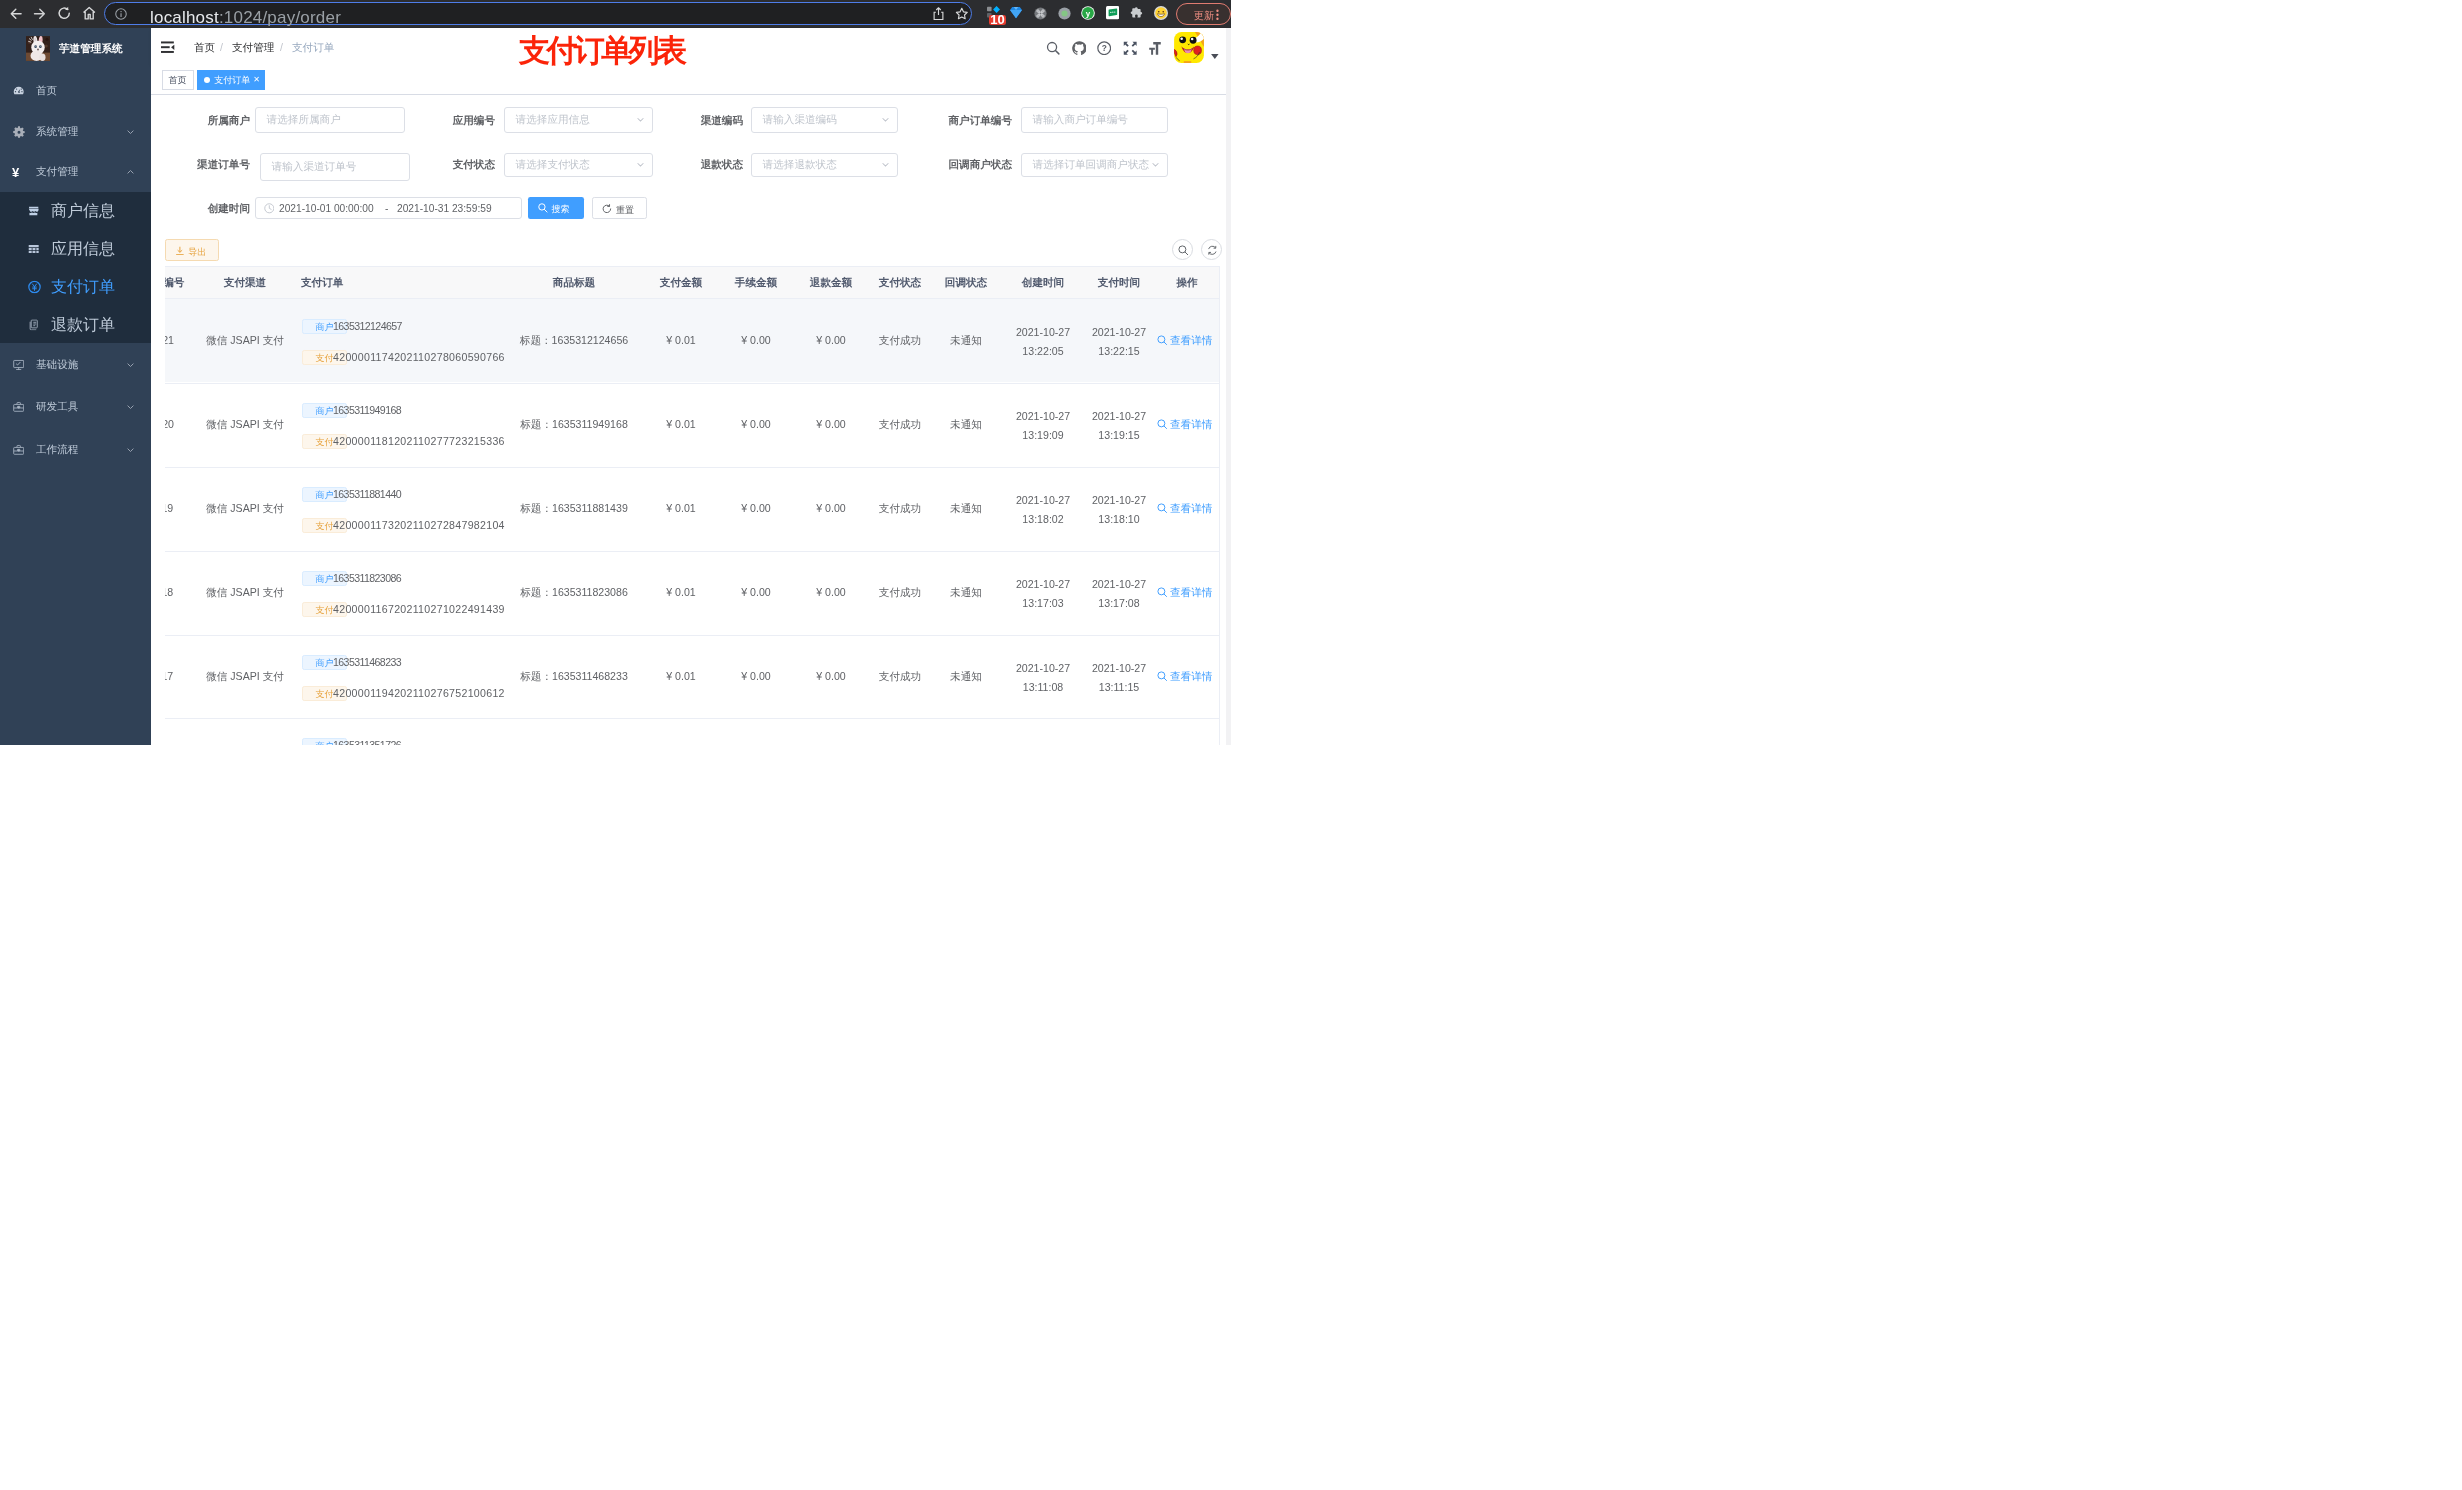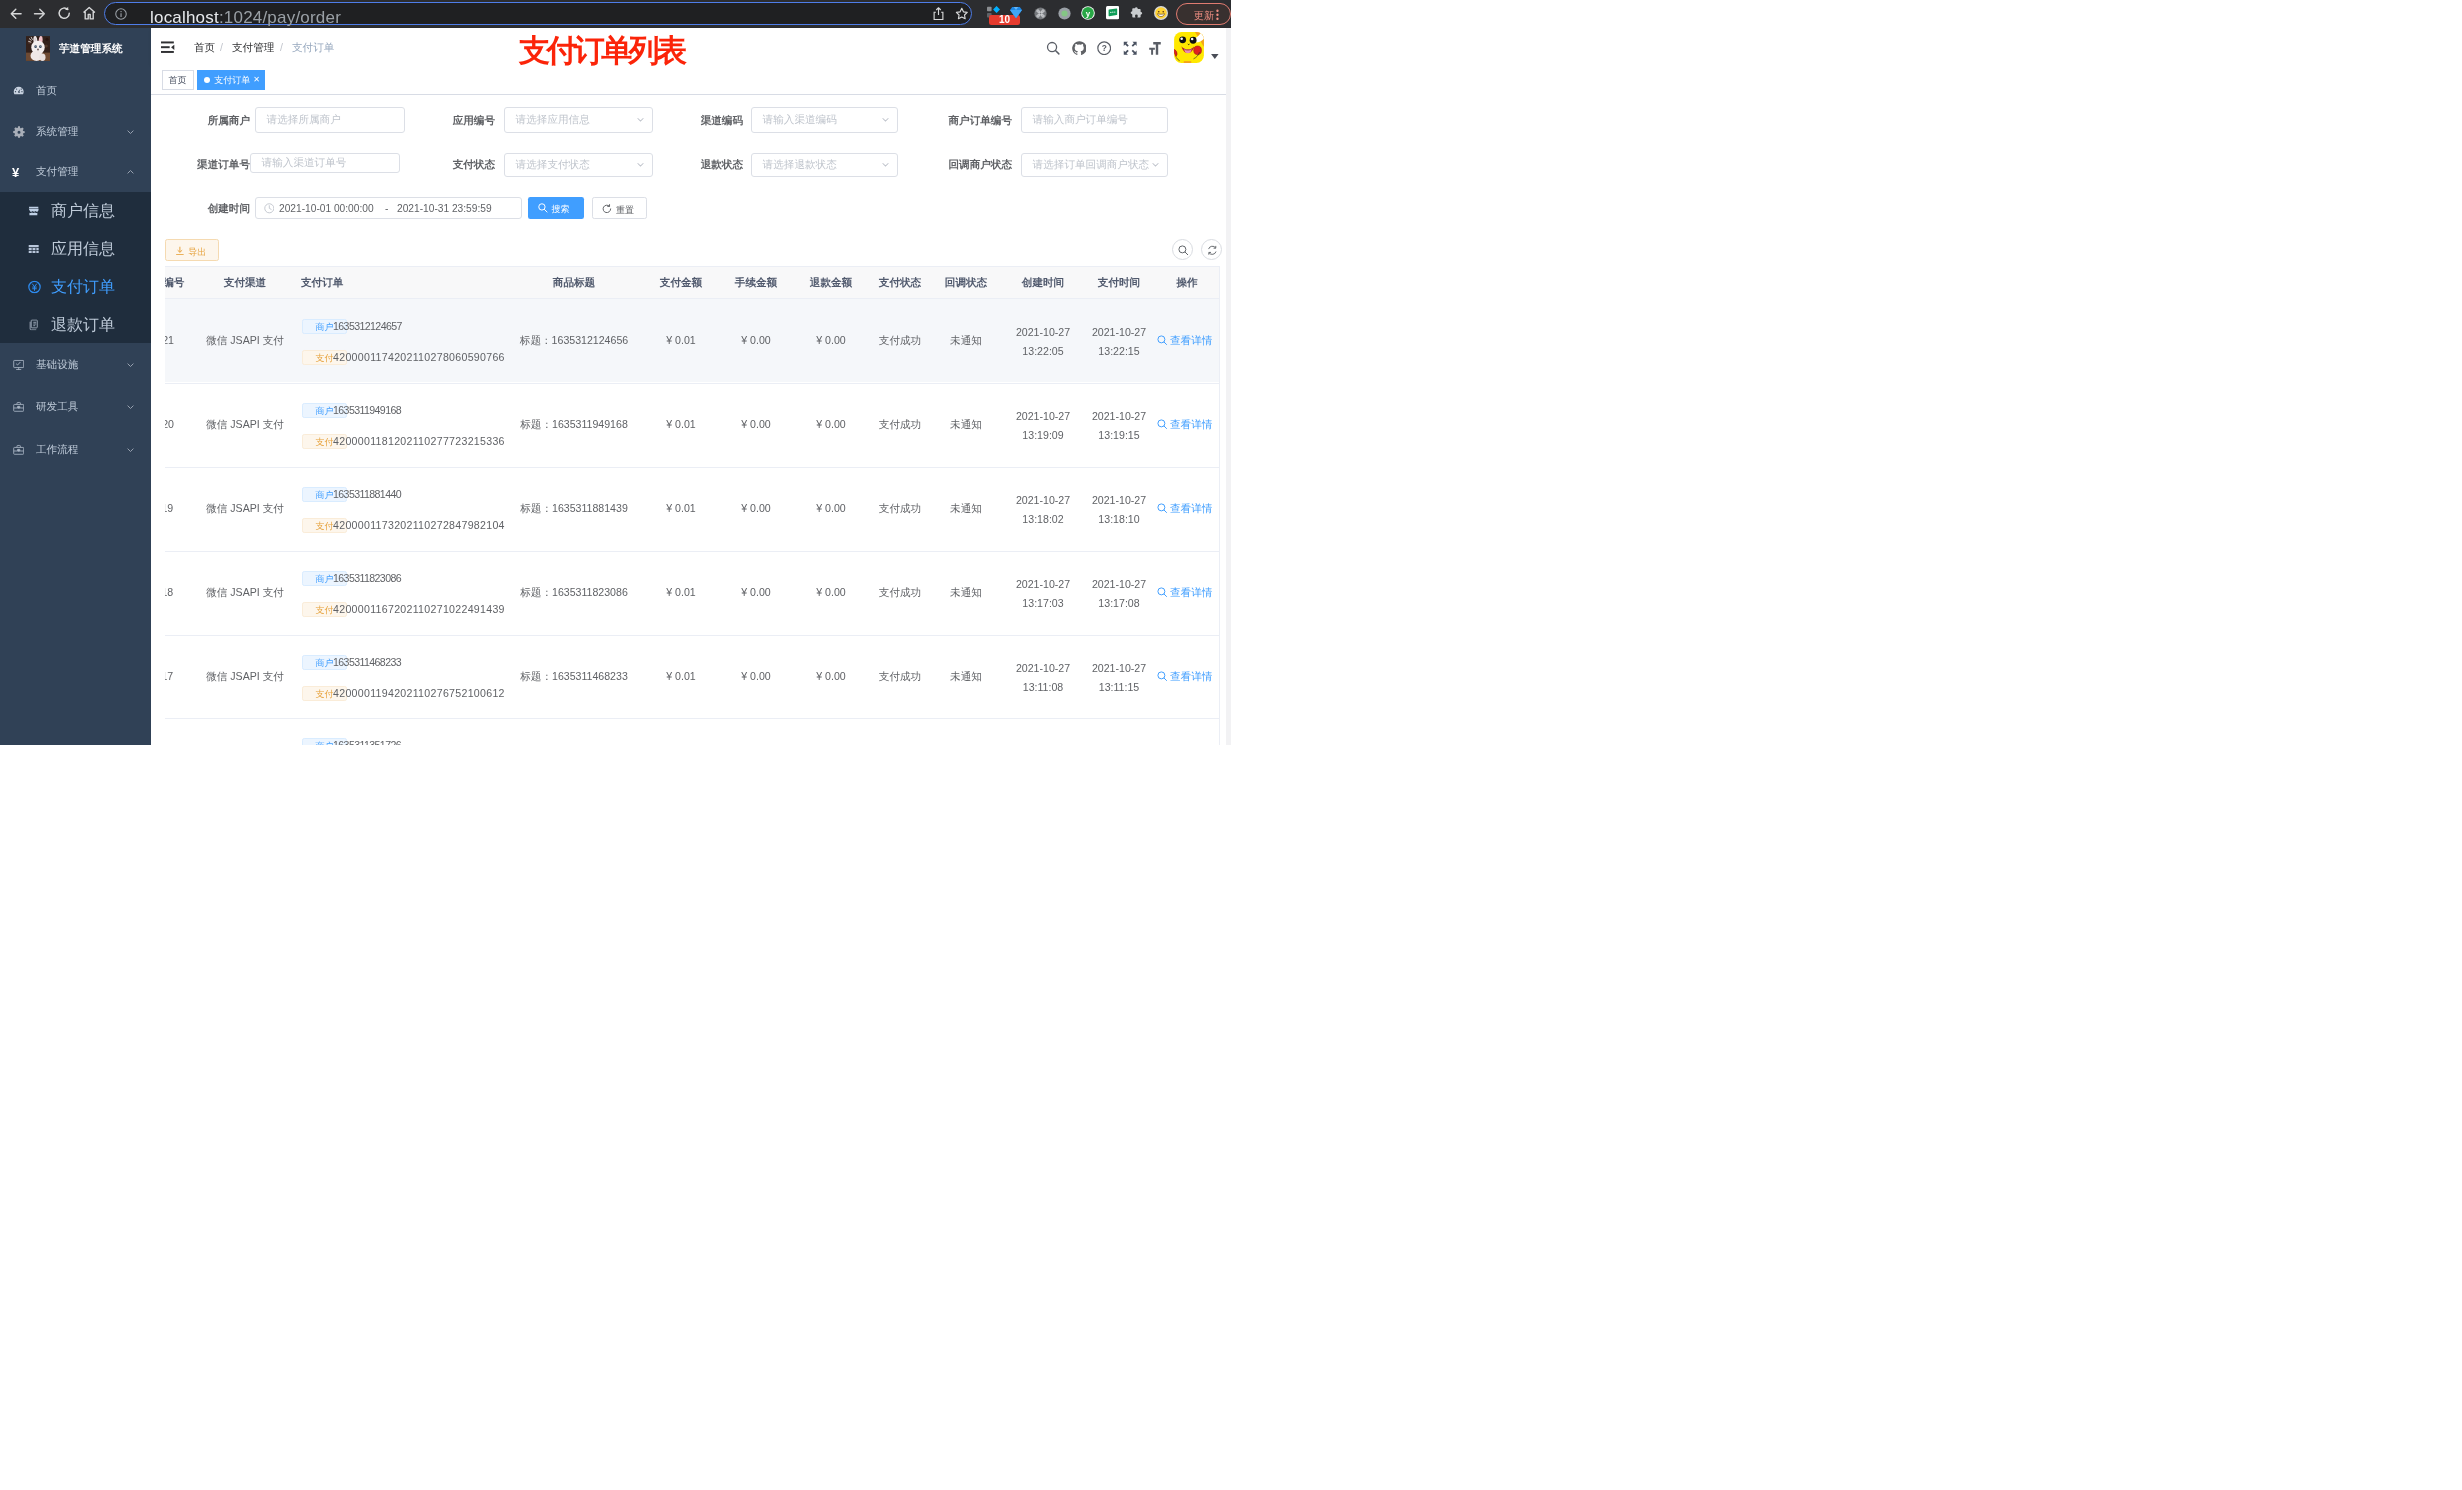--- a/index.html
+++ b/index.html
@@ -105,21 +105,21 @@
   <svg class="abs" style="left:955px;top:6.8px;" width="13.6" height="13.6" viewBox="0 0 18 18">
       <path d="M9 1.8l2.2 4.6 5 .7-3.6 3.5.9 5-4.5-2.4-4.5 2.4.9-5L1.8 7.1l5-.7z" fill="none" stroke="#d8d9da" stroke-width="1.5" stroke-linejoin="round"></path>
     </svg>
   
   <g></g>
   <svg class="abs" style="left:987px;top:6px;" width="13" height="13" viewBox="0 0 17 17">
       <rect x="0" y="1" width="6" height="6" rx="1" fill="#8a8d91"></rect>
       <rect x="0" y="9" width="6" height="6" rx="1" fill="#5f6368"></rect>
       <path d="M12.5 0 17 4.5 12.5 9 8 4.5z" fill="#00b0ff"></path>
     </svg>
-  <div class="abs" style="left:989px;top:15px;width:31px;height:9.8px;background:#e63b2e;border-radius:2.3px;color:#fff;font-size:10px;font-weight:bold;text-align:center;line-height:9.8px;">10</div>
+  <div class="abs" style="left:989px;top:15px;width:17px;height:9.8px;background:#e63b2e;border-radius:2.3px;color:#fff;font-size:13px;font-weight:bold;text-align:center;line-height:9.8px;">10</div>
   <svg class="abs" style="left:1010px;top:6px;" width="12" height="13" viewBox="0 0 16 17">
       <path d="M3 1h10l3 4-8 11L0 5z" fill="#1e88e5"></path>
       <path d="M0 5h16L8 16z" fill="#42a5f5"></path>
       <path d="M5 1 8 5l3-4z" fill="#64b5f6"></path>
     </svg>
   <svg class="abs" style="left:1034px;top:6.8px;" width="13" height="13" viewBox="0 0 17 17">
       <circle cx="8.5" cy="8.5" r="8" fill="#75787c"></circle>
       <g fill="none" stroke="#e8eaed" stroke-width="1.1">
         <path d="M6.7 6.7h3.6v3.6H6.7z"></path>
         <path d="M6.7 6.7H5.2a1.5 1.5 0 1 1 1.5-1.5zM10.3 6.7h1.5a1.5 1.5 0 1 0-1.5-1.5zM6.7 10.3H5.2a1.5 1.5 0 1 0 1.5 1.5zM10.3 10.3h1.5a1.5 1.5 0 1 1-1.5 1.5z"></path>
@@ -375,21 +375,21 @@
         <path d="M2.5 4 6 7.5 9.5 4" stroke="#c0c4cc" stroke-width="1.4" fill="none" stroke-linecap="round"></path>
       </svg>
     </div>
   <div class="flabel" style="left:906px;top:114px;width:106px;">商户订单编号</div>
   <div class="finput" style="left:1021px;top:107px;width:147px;height:26px;">
       <span class="ph">请输入商户订单编号</span>
     </div>
 
   
   <div class="flabel" style="left:174px;top:158px;width:76px;">渠道订单号</div>
-  <div class="finput" style="left:250px;top:153px;width:150px;height:20px;text-decoration:underline;">
+  <div class="finput" style="left:260px;top:153px;width:150px;height:28px;text-decoration:underline;">
       <span class="ph">请输入渠道订单号</span>
     </div>
   <div class="flabel" style="left:419px;top:158px;width:76px;">支付状态</div>
   <div class="finput" style="left:504px;top:153px;width:149px;height:24px;">
       <span class="ph">请选择支付状态</span>
     <svg class="chev" viewBox="0 0 12 12">
         <path d="M2.5 4 6 7.5 9.5 4" stroke="#c0c4cc" stroke-width="1.4" fill="none" stroke-linecap="round"></path>
       </svg>
     </div>
   <div class="flabel" style="left:667px;top:158px;width:76px;">退款状态</div>

